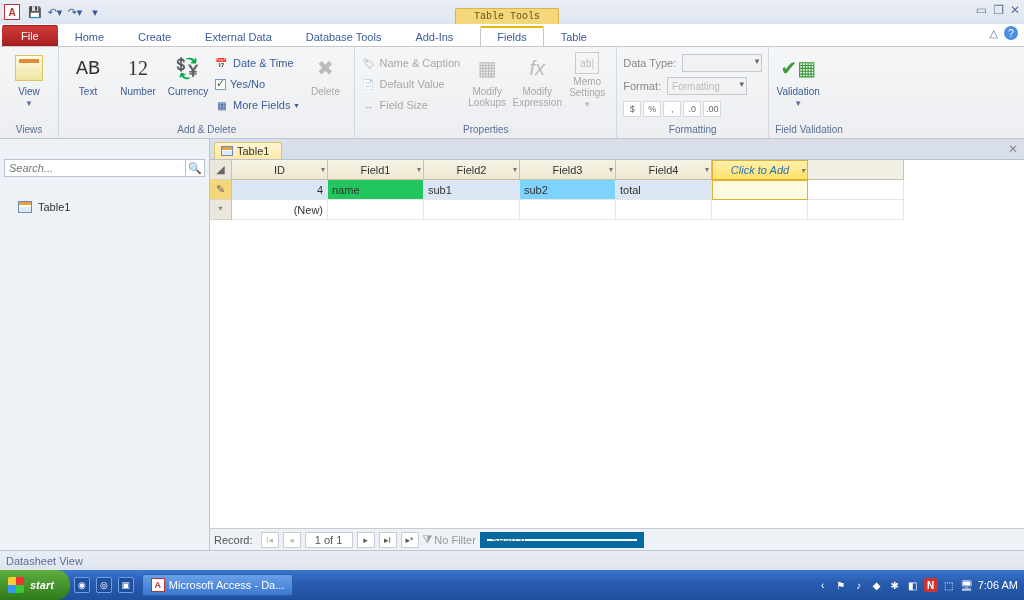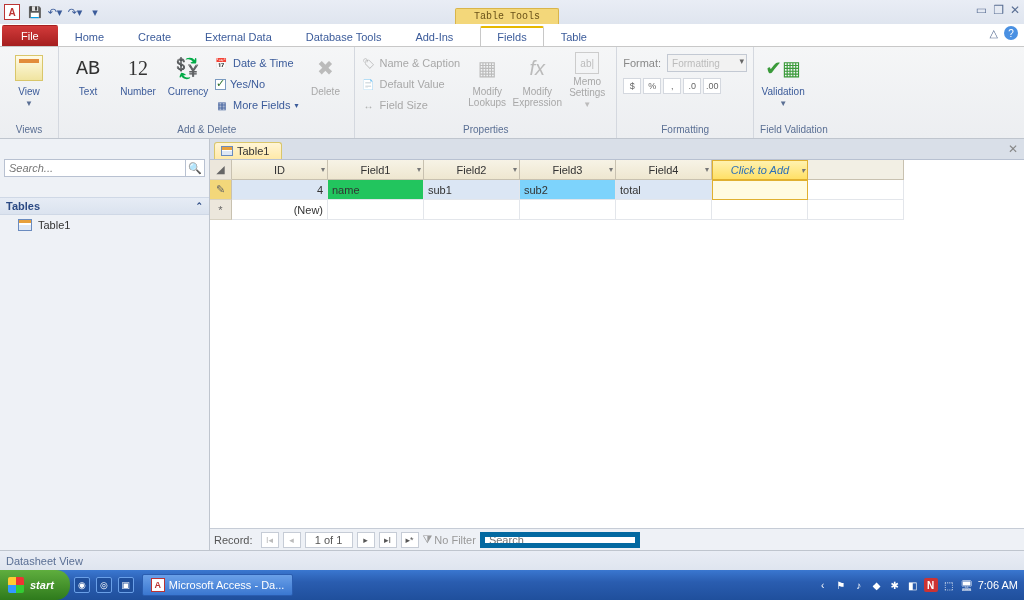--- a/index.html
+++ b/index.html
@@ -82,21 +82,21 @@
 .cell { border-right: 1px solid #e3e6eb; border-bottom: 1px solid #e3e6eb; height: 20px; padding: 2px 4px; font-size: 11px; display: flex; align-items: center; }
 .cell.right { justify-content: flex-end; }
 .cell.addcell { background: #fff; border: 1px solid #e0b030; }
 
 .recnav { height: 22px; background: #eef1f6; border-top: 1px solid #c6ccd6; display: flex; align-items: center; gap: 4px; padding: 0 4px; font-size: 11px; color: #555; }
 .recnav .lbl { margin-right: 4px; }
 .recnav .nb { width: 18px; height: 16px; border: 1px solid #c6ccd6; background: #fff; display: flex; align-items: center; justify-content: center; font-size: 9px; color: #555; }
 .recnav .nb.disabled { color: #bbb; }
 .recnav .pos { width: 48px; height: 16px; border: 1px solid #c6ccd6; background: #fff; text-align: center; line-height: 14px; }
 .recnav .filter { color: #999; display: flex; align-items: center; gap: 2px; }
-.recnav input.search { flex: 0 0 140px; height: 16px; border: 5px solid #0369a1; padding: 0 4px; font-size: 11px; color: #888; }
+.recnav input.search { flex: 0 0 140px; height: 16px; border: 7px solid #0369a1; padding: 0 4px; font-size: 11px; color: #888; }
 
 
 .statusbar { height: 20px; background: linear-gradient(#e9edf5,#dfe5ef); border-top: 1px solid #bfc5ce; display: flex; align-items: center; padding: 0 6px; font-size: 11px; color: #5a6f94; }
 
 
 .taskbar { height: 30px; background: linear-gradient(#3a77d0,#2a5db0 40%,#1f4f9c); display: flex; align-items: center; color: #fff; font-size: 11px; }
 .startbtn { background: linear-gradient(#5fae3e,#2e7a1c); height: 30px; display: flex; align-items: center; padding: 0 16px 0 8px; border-radius: 0 14px 14px 0; gap: 6px; font-weight: bold; font-style: italic; }
 .startbtn .flag { width: 16px; height: 16px; background: conic-gradient(#e33 0 25%,#3c3 0 50%,#39f 0 75%,#fc3 0); border-radius: 2px; }
 .tray { display: flex; align-items: center; gap: 6px; padding: 0 4px; }
 .tray .tico { width: 16px; height: 16px; background: #1f4f9c; border: 1px solid #6aa0e8; border-radius: 2px; display: flex; align-items: center; justify-content: center; font-size: 9px; }
@@ -225,20 +225,24 @@
           <span style="font-size:8px;color:#bbb">▼</span>
         </div>
     </div>
     <div class="group-label">Properties</div>
   </div>
 
   <div class="group">
     <div class="group-body">
       <div class="stackcol" style="gap:3px">
         <div class="lblpair">
+            <span>Data Type:</span>
+            <div class="combo disabled"></div>
+          </div>
+        <div class="lblpair">
             <span>Format:</span>
             <div class="combo disabled">Formatting</div>
           </div>
         <div class="smallrow disabled" style="gap:2px">
           <span class="tinybtn">$</span>
           <span class="tinybtn">%</span>
           <span class="tinybtn">,</span>
           <span class="tinybtn">.0</span>
           <span class="tinybtn">.00</span>
         </div>
@@ -258,24 +262,20 @@
     <div class="group-label">Field Validation</div>
   </div>
 </div>
 
 <div class="main">
 
   <div class="navpane">
     <div class="searchwrap">
       <input placeholder="Search..." style="">
       <div class="go">🔍</div>
-    </div>
-    <div class="navgroup">
-      <span>Tables</span>
-      <span style="font-size:9px">⌃</span>
     </div>
     <div class="navitem">
       <span class="tbl-ico"></span>
       <span>Table1</span>
     </div>
   </div>
 
   <div class="content">
     <div class="doctabs">
       <div class="doctab">

